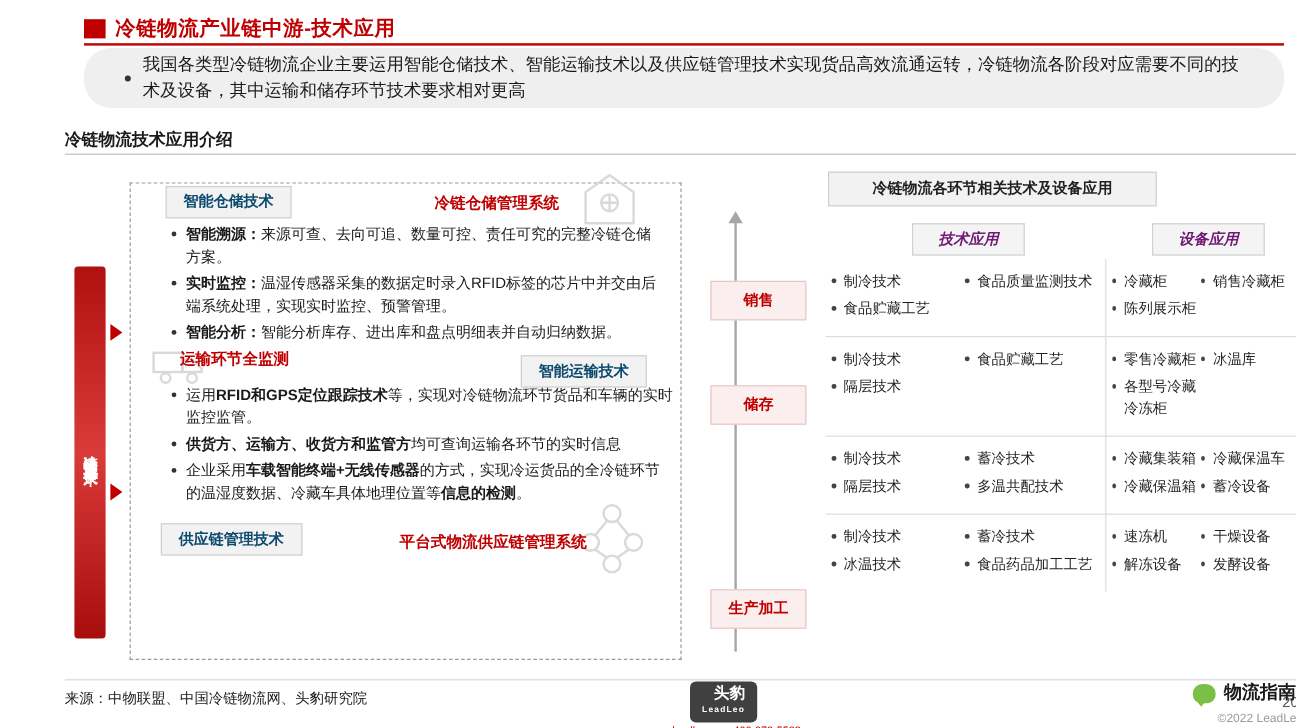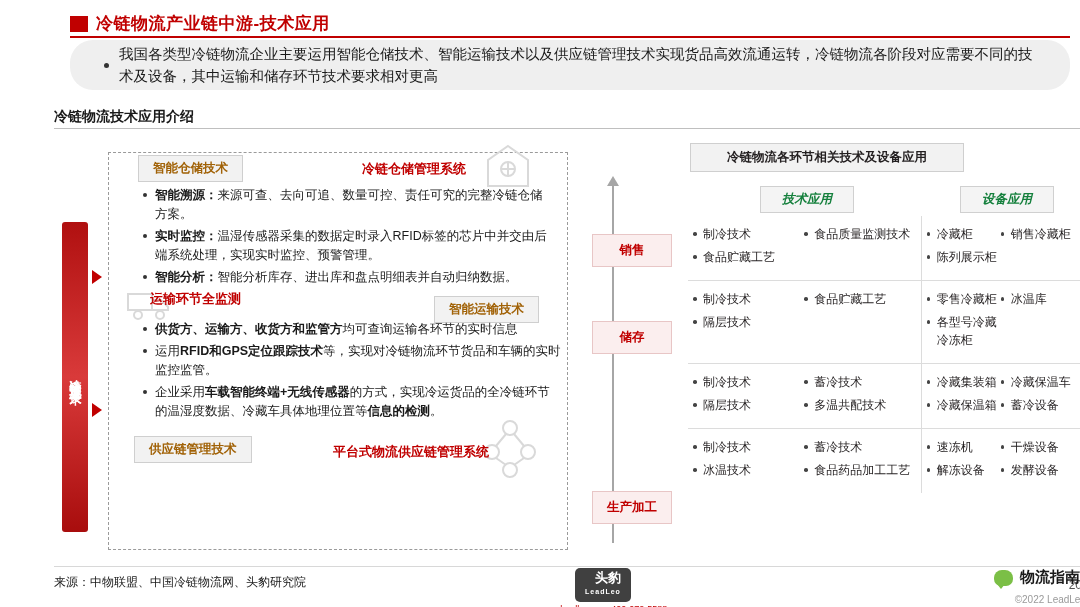--- a/index.html
+++ b/index.html
@@ -144,21 +144,21 @@
     box-sizing: border-box;
   }
 
   
   .tag {
     position: absolute;
     background: #f2f2f2;
     border: 1px solid #cfcfcf;
     font-size: 12.5px;
     font-weight: bold;
-    color: #a16207;
+    color: #0c4a6e;
     padding: 4px 14px;
     white-space: nowrap;
   }
   .tag-smart-storage { left: 108px; top: 155px; }
   .tag-smart-transport { left: 404px; top: 296px; }
   .tag-supply-chain { left: 104px; top: 436px; }
 
   .red-head {
     position: absolute;
     font-size: 13px;
@@ -215,21 +215,21 @@
     font-weight: bold;
     padding: 5px 0;
   }
   .subhead {
     position: absolute;
     background: #f4f4f4;
     border: 1px solid #d0d0d0;
     font-size: 12.5px;
     font-weight: bold;
     font-style: italic;
-    color: #15803d;
+    color: #701a75;
     text-align: center;
     padding: 4px 0;
   }
   .sub-tech { left: 730px; top: 186px; width: 92px; }
   .sub-equip { left: 930px; top: 186px; width: 92px; }
 
   
   .axis {
     position: absolute;
     left: 582px;
@@ -444,22 +444,22 @@
       <li><b>智能溯源：</b>来源可查、去向可追、数量可控、责任可究的完整冷链仓储方案。</li>
       <li><b>实时监控：</b>温湿传感器采集的数据定时录入RFID标签的芯片中并交由后端系统处理，实现实时监控、预警管理。</li>
       <li><b>智能分析：</b>智能分析库存、进出库和盘点明细表并自动归纳数据。</li>
     </ul>
   </div>
 
   <div class="tag tag-smart-transport">智能运输技术</div>
   <div class="red-head rh-2">运输环节全监测</div>
   <div class="blk b2">
     <ul>
+      <li>运用<b>RFID和GPS定位跟踪技术</b>等，实现对冷链物流环节货品和车辆的实时监控监管。</li>
       <li><b>供货方、运输方、收货方和监管方</b>均可查询运输各环节的实时信息</li>
-      <li>运用<b>RFID和GPS定位跟踪技术</b>等，实现对冷链物流环节货品和车辆的实时监控监管。</li>
       <li>企业采用<b>车载智能终端+无线传感器</b>的方式，实现冷运货品的全冷链环节的温湿度数据、冷藏车具体地理位置等<b>信息的检测</b>。</li>
     </ul>
   </div>
 
   <div class="tag tag-supply-chain">供应链管理技术</div>
   <div class="red-head rh-3">平台式物流供应链管理系统</div>
 
   <div class="right-header">冷链物流各环节相关技术及设备应用</div>
   <div class="subhead sub-tech">技术应用</div>
   <div class="subhead sub-equip">设备应用</div>

